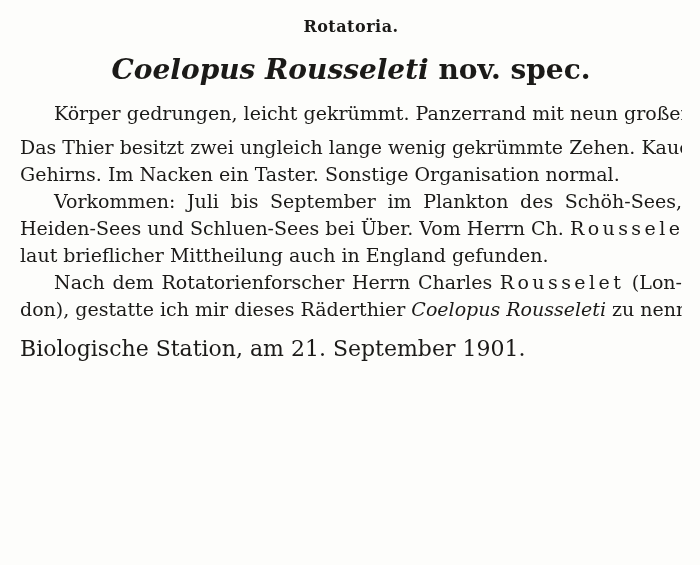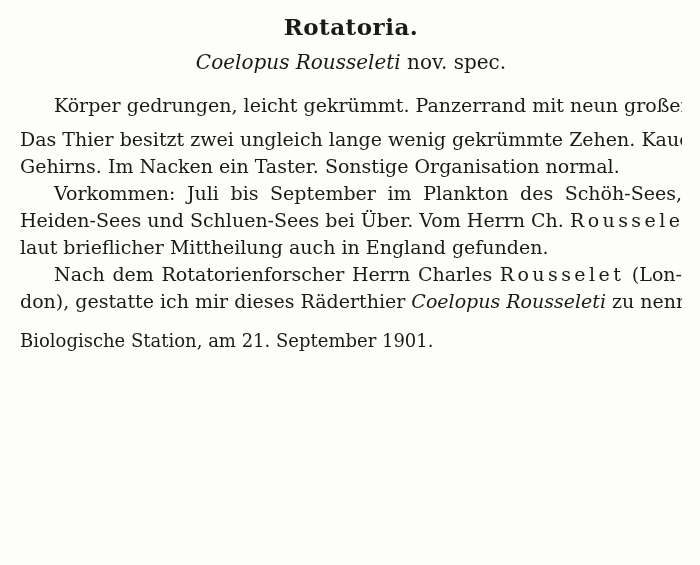--- a/index.html
+++ b/index.html
@@ -14,31 +14,31 @@
     background: #fdfdfb;
     color: #1b1a18;
     font-family: "DejaVu Serif", "Liberation Serif", serif;
     box-sizing: border-box;
     padding: 12px 18px 0 20px;
     overflow: hidden;
   }
   .title {
     margin: 0;
     text-align: center;
-    font-size: 23px;
+    font-size: 16px;
     line-height: 30px;
     font-weight: bold;
     letter-spacing: 0.5px;
   }
   .subtitle {
-    margin: 6px 0 0 0;
+    margin: 14px 0 0 0;
     text-align: center;
-    font-size: 20px;
+    font-size: 28px;
     line-height: 28px;
-    font-weight: normal;
+    font-weight: bold;
   }
   .body-text {
     margin-top: 16px;
     font-size: 19px;
     line-height: 27px;
   }
   .para { margin: 0; }
   .para.gap { margin-top: 7px; }
   .line {
     white-space: nowrap;
@@ -47,21 +47,21 @@
   }
   .line.just {
     text-align: justify;
     text-align-last: justify;
   }
   .line.indent { padding-left: 34px; }
   .seg.italic { font-style: italic; }
   .seg.spaced { letter-spacing: 0.18em; }
   .dateline {
     margin: 14px 0 0 0;
-    font-size: 18px;
+    font-size: 22px;
     line-height: 24px;
   }
 </style>
 </head>
 <body>
 
 <div class="page">
   <h1 class="title">Rotatoria.</h1>
   <h2 class="subtitle"><span class="seg italic">Coelopus Rousseleti</span><span class="seg normal"> nov. spec.</span></h2>
   <div class="body-text">

